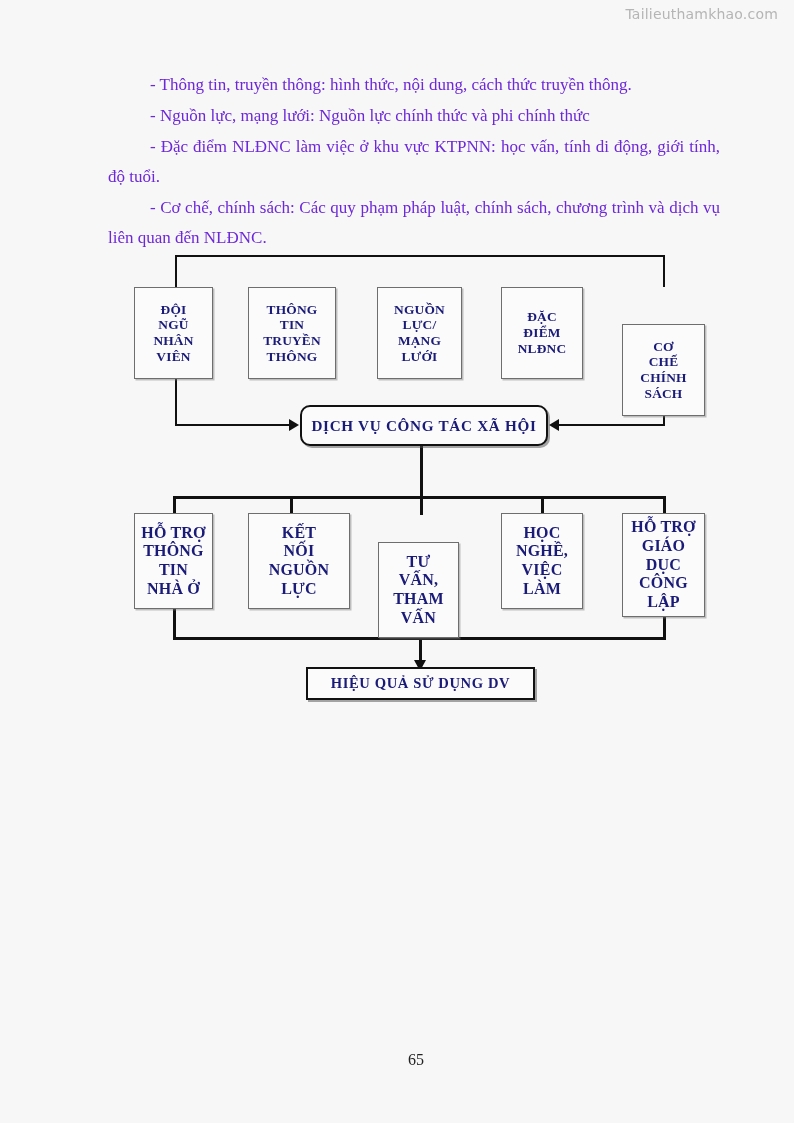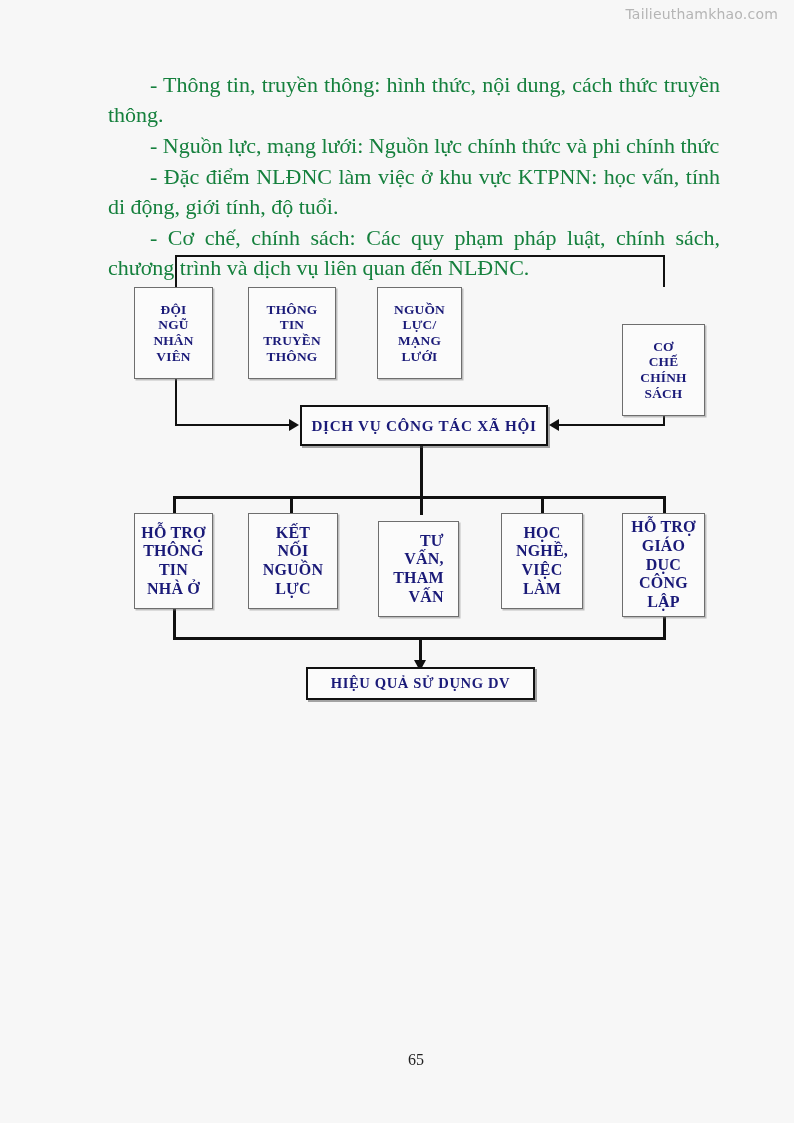--- a/index.html
+++ b/index.html
@@ -28,23 +28,23 @@
     letter-spacing: 0.2px;
     white-space: nowrap;
   }
 
   
   .prose {
     position: absolute;
     left: 108px;
     top: 70px;
     width: 612px;
-    font-size: 22px;
+    font-size: 17px;
     line-height: 30px;
-    color: #15803d;
+    color: #6d28d9;
     text-align: justify;
   }
   .prose p {
     margin: 0 0 1px 0;
     text-indent: 42px;
     text-align: justify;
     text-justify: inter-word;
   }
 
   
@@ -142,61 +142,66 @@
 TIN
 TRUYỀN
 THÔNG</span>
   </div>
   <div class="node top" style="left:377px; top:287px; width:85px; height:92px;">
     <span class="lbl">NGUỒN
 LỰC/
 MẠNG
 LƯỚI</span>
   </div>
+  <div class="node top" style="left:501px; top:287px; width:82px; height:92px;">
+    <span class="lbl">ĐẶC
+ĐIỂM
+NLĐNC</span>
+  </div>
   <div class="node top" style="left:622px; top:287px; width:83px; height:92px;margin-top:37px;">
     <span class="lbl">CƠ
 CHẾ
 CHÍNH
 SÁCH</span>
   </div>
 
   <div class="ln" style="left:175px; top:379px; width:2px; height:47px;"></div>
   <div class="ln" style="left:175px; top:424px; width:115px; height:2px;"></div>
   <div class="arrow right" style="left:289px; top:419px;"></div>
 
   <div class="ln" style="left:663px; top:379px; width:2px; height:47px;"></div>
   <div class="ln" style="left:559px; top:424px; width:106px; height:2px;"></div>
   <div class="arrow left" style="left:549px; top:419px;"></div>
 
-  <div class="node hub" style="left:300px; top:405px; width:248px; height:41px;">
+  <div class="node hub" style="left:300px; top:405px; width:248px; height:41px;border-radius:10px;">
     <span class="lbl">DỊCH VỤ CÔNG TÁC XÃ HỘI</span>
   </div>
 
   <div class="ln" style="left:420px; top:446px; width:3px; height:52px;"></div>
   <div class="ln" style="left:173px; top:496px; width:492px; height:2.5px;"></div>
 
   <div class="ln" style="left:173px; top:496px; width:3px; height:19px;"></div>
   <div class="ln" style="left:290px; top:496px; width:3px; height:19px;"></div>
   <div class="ln" style="left:420px; top:496px; width:3px; height:19px;"></div>
   <div class="ln" style="left:541px; top:496px; width:3px; height:19px;"></div>
   <div class="ln" style="left:663px; top:496px; width:3px; height:19px;"></div>
 
   <div class="node bot" style="left:134px; top:513px; width:79px; height:96px;">
     <span class="lbl">HỖ TRỢ
 THÔNG
 TIN
 NHÀ Ở</span>
   </div>
-  <div class="node bot" style="left:248px; top:513px; width:90px; height:96px;">
+  <div class="node bot" style="left:248px; top:513px; width:102px; height:96px;">
     <span class="lbl">KẾT
 NỐI
 NGUỒN
 LỰC</span>
   </div>
-  <div class="node bot" style="left:378px; top:521px; width:81px; height:96px;text-align:right;">
+  <div class="node bot" style="left:378px; top:542px; width:81px; height:96px;">
     <span class="lbl">TƯ
 VẤN,
 THAM
 VẤN</span>
   </div>
   <div class="node bot" style="left:501px; top:513px; width:82px; height:96px;">
     <span class="lbl">HỌC
 NGHỀ,
 VIỆC
 LÀM</span>

